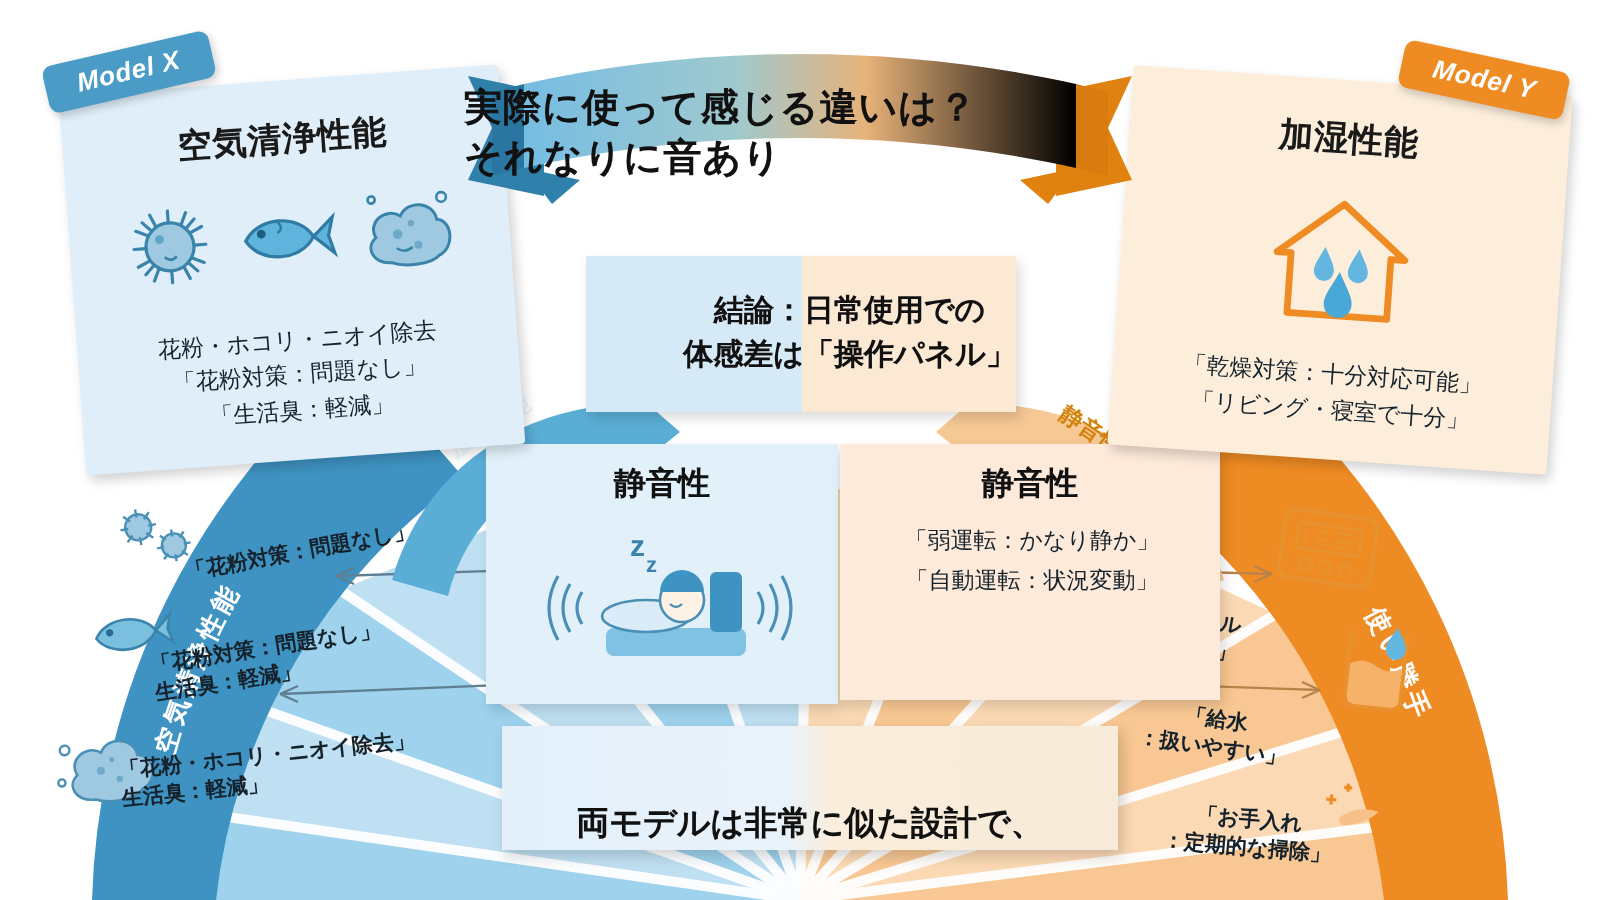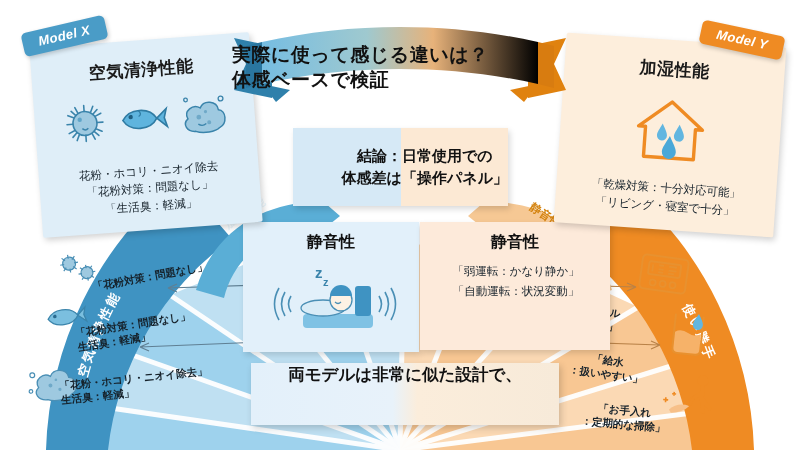--- a/index.html
+++ b/index.html
@@ -103,21 +103,21 @@
   .fanrow{
     position:absolute;font-size:10.5px;line-height:1.35;color:#16222b;
     white-space:nowrap;font-weight:bold;
   }
 
   
   #summary{
     position:absolute;left:251px;top:363px;width:308px;height:62px;
     background:linear-gradient(90deg,#e3f0fa 0%,#e8f2fa 46%,#fbeddb 54%,#f7ead9 100%);
     box-shadow:2px 3px 7px rgba(0,0,0,.18);
-    display:flex;align-items:flex-start;justify-content:center;
+    display:flex;align-items:flex-end;justify-content:center;
   }
   #summary .txt{
     text-align:center;font-size:16.5px;font-weight:bold;line-height:1.45;color:#111;
   }
 
   svg{display:block;overflow:visible;}
 </style>
 </head>
 <body>
 
@@ -413,21 +413,21 @@
       <path d="M30 14 C120 -6, 216 -6, 306 14 L306 56 C216 36, 120 36, 30 56 Z" fill="url(#bgrad)"></path>
 
       <path d="M30 56 L30 14 L14 18 L14 60 Z" fill="#2a76a0"></path>
       <path d="M306 56 L306 14 L322 18 L322 60 Z" fill="#d87c10"></path>
 
       <path d="M30 56 L58 62 L44 74 Z" fill="#2f80ab"></path>
       <path d="M306 56 L278 62 L292 74 Z" fill="#e0820f"></path>
     </svg>
     <div class="banner-text">
       <div>実際に使って感じる違いは？</div>
-      <div>体感ベースで検証</div>
+      <div>それなりに音あり</div>
     </div>
   </div>
 
   <div id="summary">
     <div class="txt">
       <div>両モデルは非常に似た設計で、</div>
     </div>
   </div>
 
 </div>

